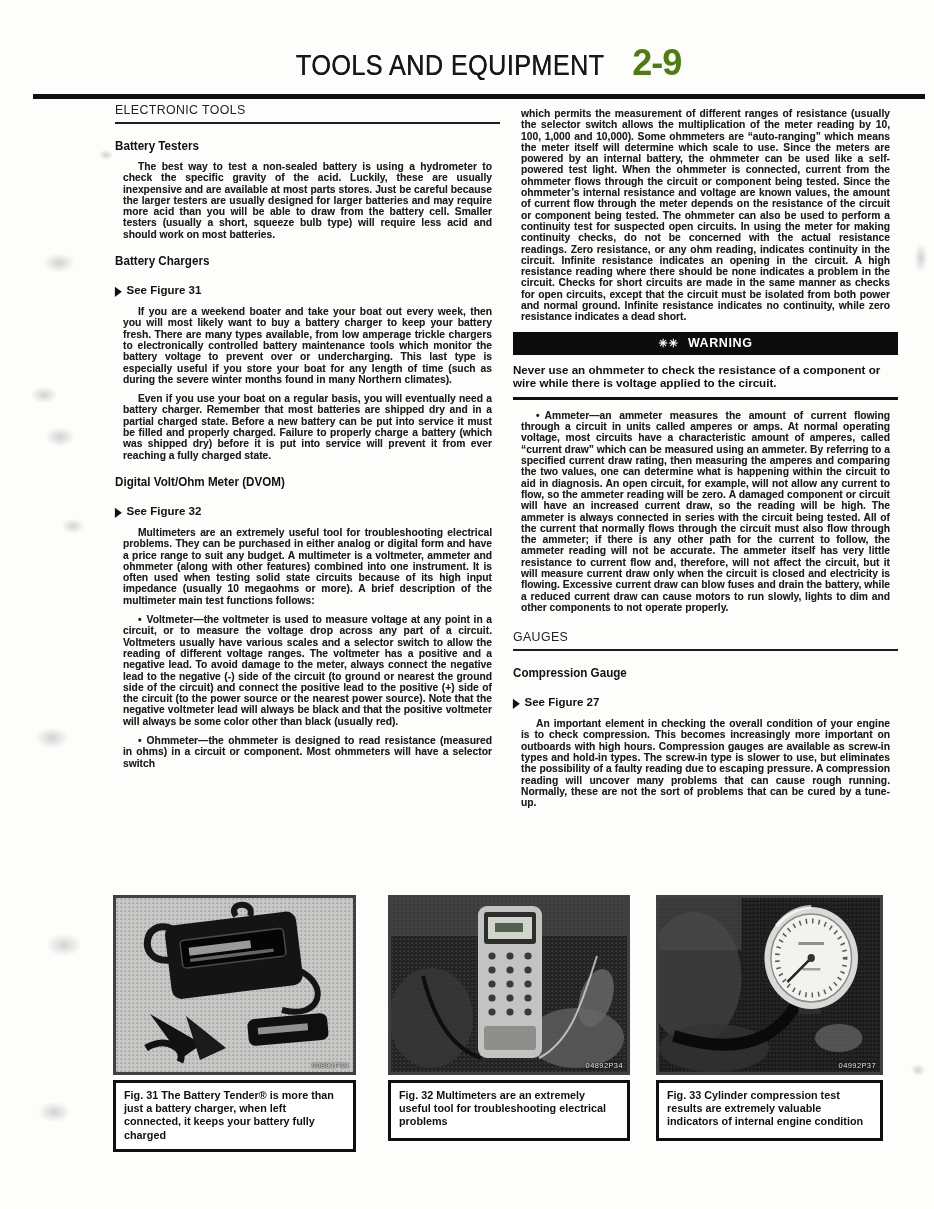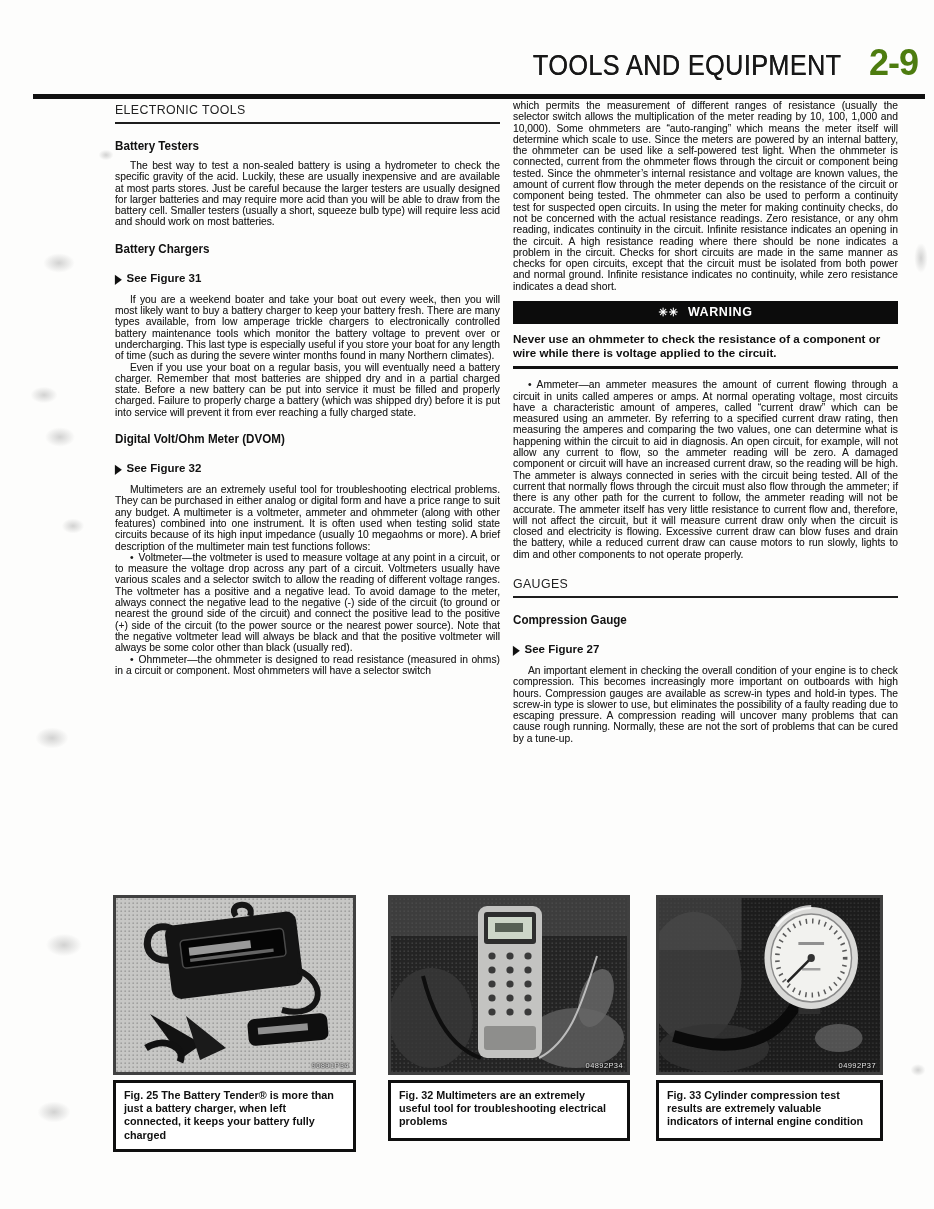--- a/index.html
+++ b/index.html
@@ -5,21 +5,21 @@
   html,body{margin:0;padding:0;}
   body{
     width:934px;height:1209px;position:relative;overflow:hidden;
     background:#fdfdfc;color:#1b1b1b;
     font-family:"Liberation Sans", sans-serif;
     -webkit-font-smoothing:antialiased;
   }
   
   .page-header{
     position:absolute;top:42px;left:0;right:16px;
-    display:flex;justify-content:flex-end;align-items:baseline;gap:28px;
+    display:flex;justify-content:center;align-items:baseline;gap:28px;
   }
   .hdr-title{
     font-size:30px;font-weight:400;color:#181818;white-space:nowrap;
     transform:scaleX(0.84);transform-origin:right bottom;
     text-shadow:0.4px 0 0 currentColor;letter-spacing:0.5px;
   }
   .hdr-num{font-size:36px;font-weight:700;color:#4d7c0f;letter-spacing:-1px;}
   .hdr-rule{position:absolute;top:94px;left:33px;right:9px;height:5px;background:#111;}
   
   .col{position:absolute;width:385px;}
@@ -33,22 +33,22 @@
   .sub-head{
     font-size:12px;font-weight:700;color:#111;margin:14px 0 7px;
     transform:scaleX(0.97);transform-origin:left;white-space:nowrap;
   }
   .seefig{font-size:11.5px;font-weight:700;color:#111;margin:16px 0 10px;}
   .seefig .marker{
     display:inline-block;font-size:8.5px;transform:scaleY(1.45) translateY(-0.5px);
     margin-right:5px;
   }
   p.body{
-    font-size:10.3px;line-height:11.3px;text-align:justify;margin:0;
-    text-indent:15px;color:#1c1c1c;text-shadow:0 0 0.3px rgba(20,20,20,0.35);
+    font-size:10.3px;line-height:11.3px;text-align:justify;margin:8px;
+    text-indent:15px;color:#1c1c1c;text-shadow:0 0 0.3px rgba(20,20,20,0.35);font-weight:bold;
   }
   .blt{margin-right:5px;}
   
   .warnbar{
     background:#0c0c0c;color:#fff;font-weight:700;font-size:12.5px;
     padding:4px 9px 5px;margin:9px 0 8px;letter-spacing:0.6px;text-align:center;
   }
   .warnbar .stars{margin-right:9px;letter-spacing:1px;font-size:11px;}
   .warn-text{font-size:11.6px;font-weight:700;line-height:13.6px;margin:0 0 7px;color:#101010;}
   .warn-rule{height:3px;background:#111;margin:0 0 10px;}
@@ -142,21 +142,21 @@
       <path d="M34 116 L86 146 L66 160 Z" fill="#121212"></path>
       <path d="M70 118 L110 150 L84 162 Z" fill="#1a1a1a"></path>
       <path d="M30 150 C 50 138, 70 150, 64 164" stroke="#111" stroke-width="7" fill="none"></path>
       <g transform="rotate(-5 172 132)">
         <rect x="132" y="118" width="80" height="27" rx="7" fill="#0f0f0f"></rect>
         <rect x="142" y="127" width="50" height="7" fill="#a8a8a8" opacity="0.85"></rect>
       </g>
     </svg>
     <span class="photo-code">90891P34</span>
   </div>
-  <div class="caption">Fig. 25 The Battery Tender® is more than just a battery charger, when left connected, it keeps your battery fully charged</div>
+  <div class="caption">Fig. 31 The Battery Tender® is more than just a battery charger, when left connected, it keeps your battery fully charged</div>
 </div>
 
 <div class="figure" id="fig32">
   <div class="photo">
     <svg viewBox="0 0 236 174" preserveAspectRatio="none">
       <defs>
           <pattern id="ht32" width="4" height="4" patternUnits="userSpaceOnUse">
             <circle cx="1.2" cy="1.2" r="0.9" fill="#5c5c5c"></circle>
           </pattern>
         </defs>

